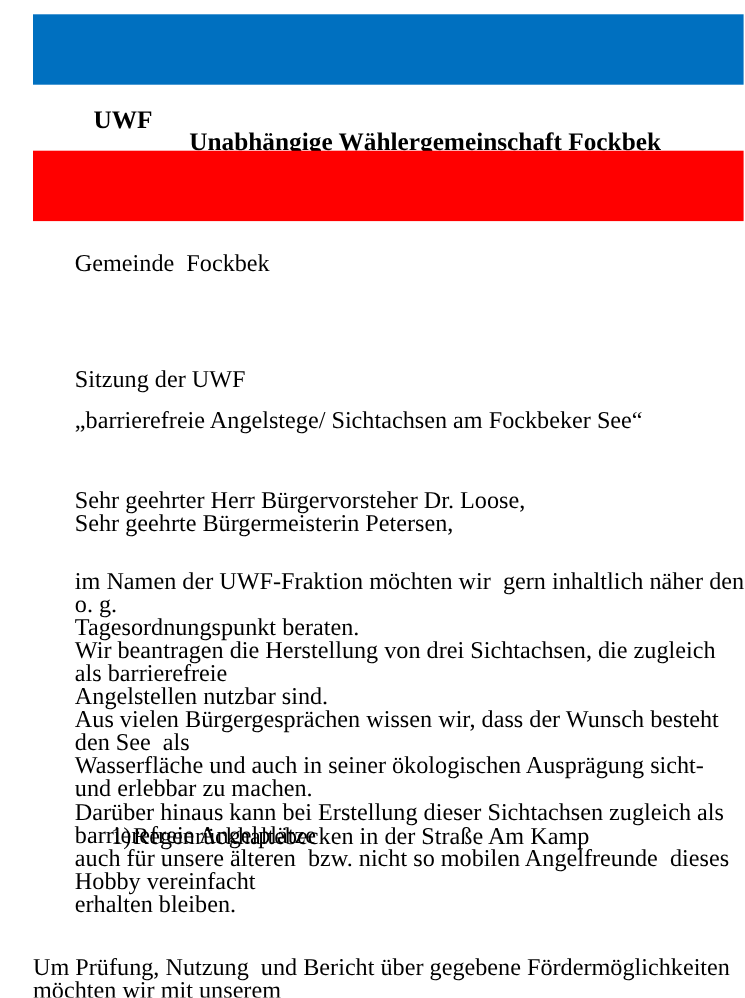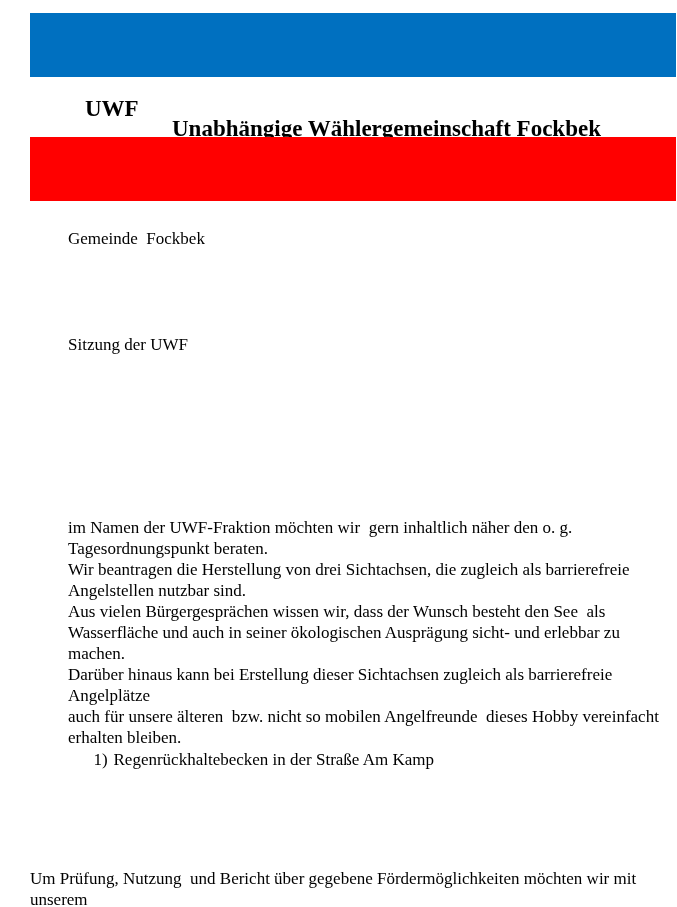--- a/index.html
+++ b/index.html
@@ -27,21 +27,21 @@
     height: 30px;
     font-weight: bold;
     font-size: 23px;
     white-space: pre;
   }
   .title-abbr { position: absolute; left: 65px; top: 0; margin-left: 20px; }
   .title-name { position: absolute; left: 172px; top: 0; margin-top: 20px; }
   .tb {
     position: absolute;
     left: 68px;
-    font-size: 17px;
+    font-size: 22px;
     line-height: 21px;
     white-space: pre-wrap;
   }
   .closing { left: 30px; }
   .list-row { white-space: pre-wrap; }
   .list-num { display: inline-block; width: 20px; }
 </style>
 </head>
 <body>
 
@@ -54,21 +54,24 @@
     <span class="title-name">Unabhängige Wählergemeinschaft Fockbek</span>
   </div>
 
   <div class="band band-red" style="background: rgb(255, 0, 0);"></div>
 
   <div class="tb" style="top:228px">Gemeinde  Fockbek</div>
 
 
   <div class="tb" style="top:334px">Sitzung der UWF</div>
 
+  <div class="tb" style="top:371px">„barrierefreie Angelstege/ Sichtachsen am Fockbeker See“</div>
 
+  <div class="tb" style="top:444px">Sehr geehrter Herr Bürgervorsteher Dr. Loose,
+Sehr geehrte Bürgermeisterin Petersen,</div>
 
   <div class="tb" style="top:517px">im Namen der UWF-Fraktion möchten wir  gern inhaltlich näher den o. g.
 Tagesordnungspunkt beraten.
 Wir beantragen die Herstellung von drei Sichtachsen, die zugleich als barrierefreie
 Angelstellen nutzbar sind.
 Aus vielen Bürgergesprächen wissen wir, dass der Wunsch besteht den See  als
 Wasserfläche und auch in seiner ökologischen Ausprägung sicht- und erlebbar zu machen.
 Darüber hinaus kann bei Erstellung dieser Sichtachsen zugleich als barrierefreie Angelplätze
 auch für unsere älteren  bzw. nicht so mobilen Angelfreunde  dieses Hobby vereinfacht
 erhalten bleiben.</div>

